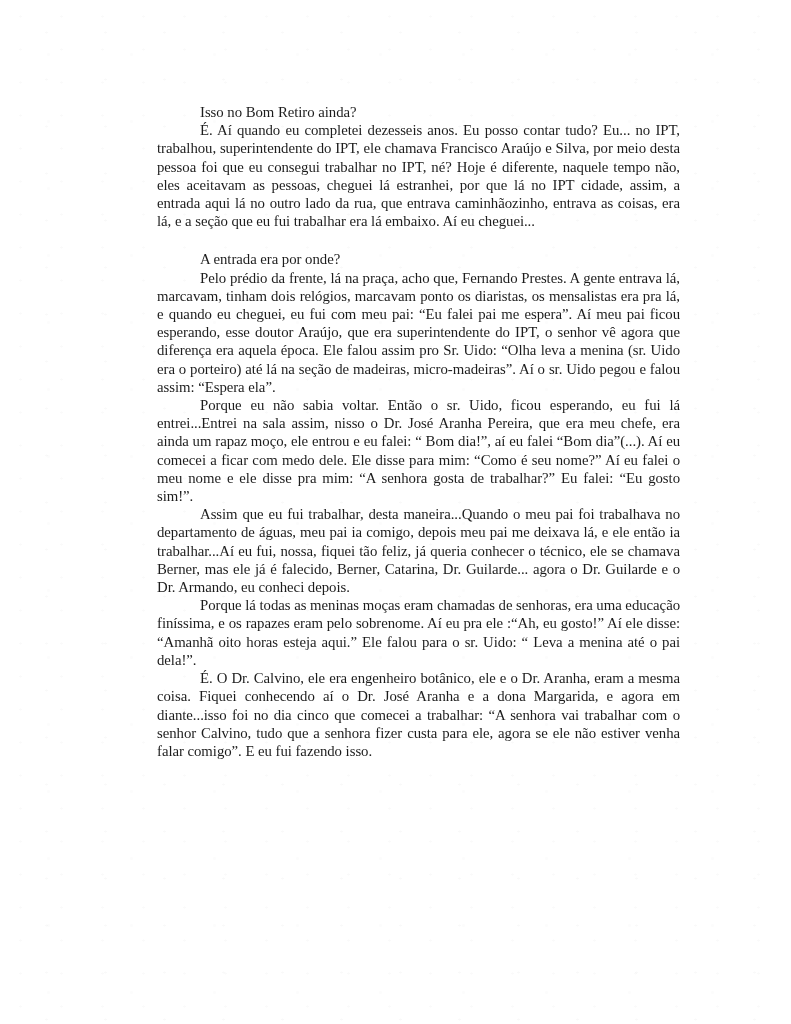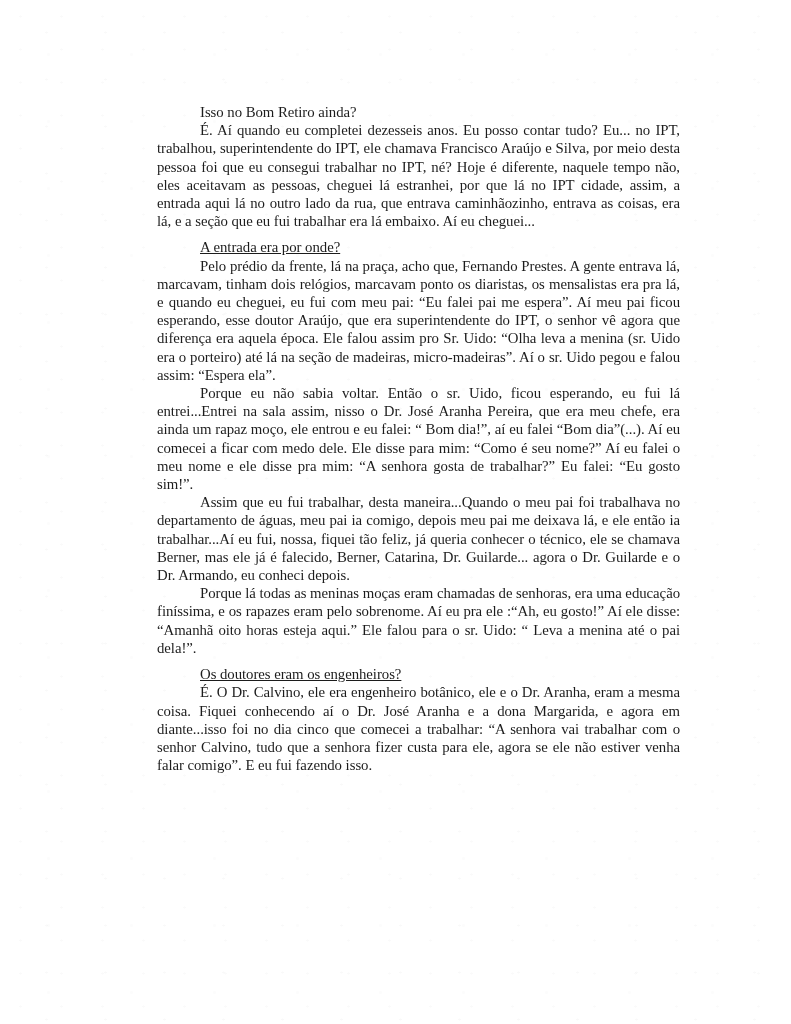--- a/index.html
+++ b/index.html
@@ -33,32 +33,30 @@
     color: #1c1c1c;
     text-align: justify;
     letter-spacing: -0.05px;
   }
   .text-block p {
     margin: 0;
     padding: 0;
     text-indent: 43px;
   }
   .text-block p.gap-before {
-    margin-top: 8px;
-    text-decoration: underline;
+    margin-top: 20px;
   }
 </style>
 </head>
 <body>
 
 <div class="page">
   <div class="text-block" style="color: rgb(28, 28, 28);">
       <p>Isso no Bom Retiro ainda?</p>
       <p>É. Aí quando eu completei dezesseis anos. Eu posso contar tudo? Eu... no IPT, trabalhou, superintendente do IPT, ele chamava Francisco Araújo e Silva, por meio desta pessoa foi que eu consegui trabalhar no IPT, né? Hoje é diferente, naquele tempo não, eles aceitavam as pessoas, cheguei lá estranhei, por que lá no IPT cidade, assim,  a entrada  aqui lá no outro lado da rua, que entrava caminhãozinho,  entrava as coisas, era lá, e a seção que eu fui trabalhar era lá embaixo. Aí eu cheguei...</p>
       <p class="gap-before">A entrada era por onde?</p>
       <p>Pelo prédio da frente,  lá na praça, acho que, Fernando Prestes. A gente entrava lá, marcavam, tinham dois relógios, marcavam ponto os diaristas, os mensalistas era pra lá, e quando eu cheguei, eu fui com meu pai: “Eu falei pai me espera”. Aí meu pai ficou esperando, esse doutor Araújo, que era superintendente do IPT, o senhor vê agora que diferença era aquela época. Ele falou assim pro Sr. Uido: “Olha leva a menina (sr. Uido era o porteiro)  até lá na seção de madeiras, micro-madeiras”. Aí o sr. Uido pegou e falou assim: “Espera ela”.</p>
       <p>Porque eu não sabia voltar. Então o sr. Uido, ficou esperando, eu fui lá entrei...Entrei na sala assim, nisso o Dr. José Aranha Pereira, que era meu chefe, era ainda um rapaz moço, ele entrou e eu falei: “ Bom dia!”, aí eu falei  “Bom dia”(...). Aí eu comecei a ficar com medo dele. Ele disse para mim: “Como é seu nome?” Aí eu falei o meu nome e ele disse pra mim: “A senhora gosta de trabalhar?” Eu falei: “Eu gosto sim!”.</p>
       <p>Assim que eu fui trabalhar, desta maneira...Quando o meu pai foi trabalhava no departamento de águas, meu pai ia comigo, depois meu pai me deixava lá, e ele então ia trabalhar...Aí eu fui, nossa, fiquei tão feliz, já queria conhecer o técnico, ele se chamava Berner, mas ele já é falecido, Berner, Catarina, Dr. Guilarde... agora o Dr. Guilarde e o Dr. Armando, eu conheci depois.</p>
       <p>Porque lá todas as meninas moças  eram chamadas de senhoras, era uma educação finíssima, e os rapazes eram pelo sobrenome. Aí eu pra ele :“Ah, eu gosto!” Aí ele disse: “Amanhã oito horas esteja aqui.” Ele falou para o sr. Uido: “ Leva a menina até o pai dela!”.</p>
-      <p class="gap-before">Os doutores eram os engenheiros?</p>
       <p>É. O Dr. Calvino, ele era engenheiro botânico, ele e o Dr. Aranha, eram a mesma coisa. Fiquei conhecendo aí o Dr. José Aranha e a dona Margarida, e agora em diante...isso foi no dia cinco que comecei a trabalhar: “A senhora vai trabalhar com o senhor Calvino, tudo que a senhora fizer custa para ele, agora se ele não estiver venha falar comigo”. E eu fui fazendo isso.</p>
     </div>
 </div>
 
 </body></html>

